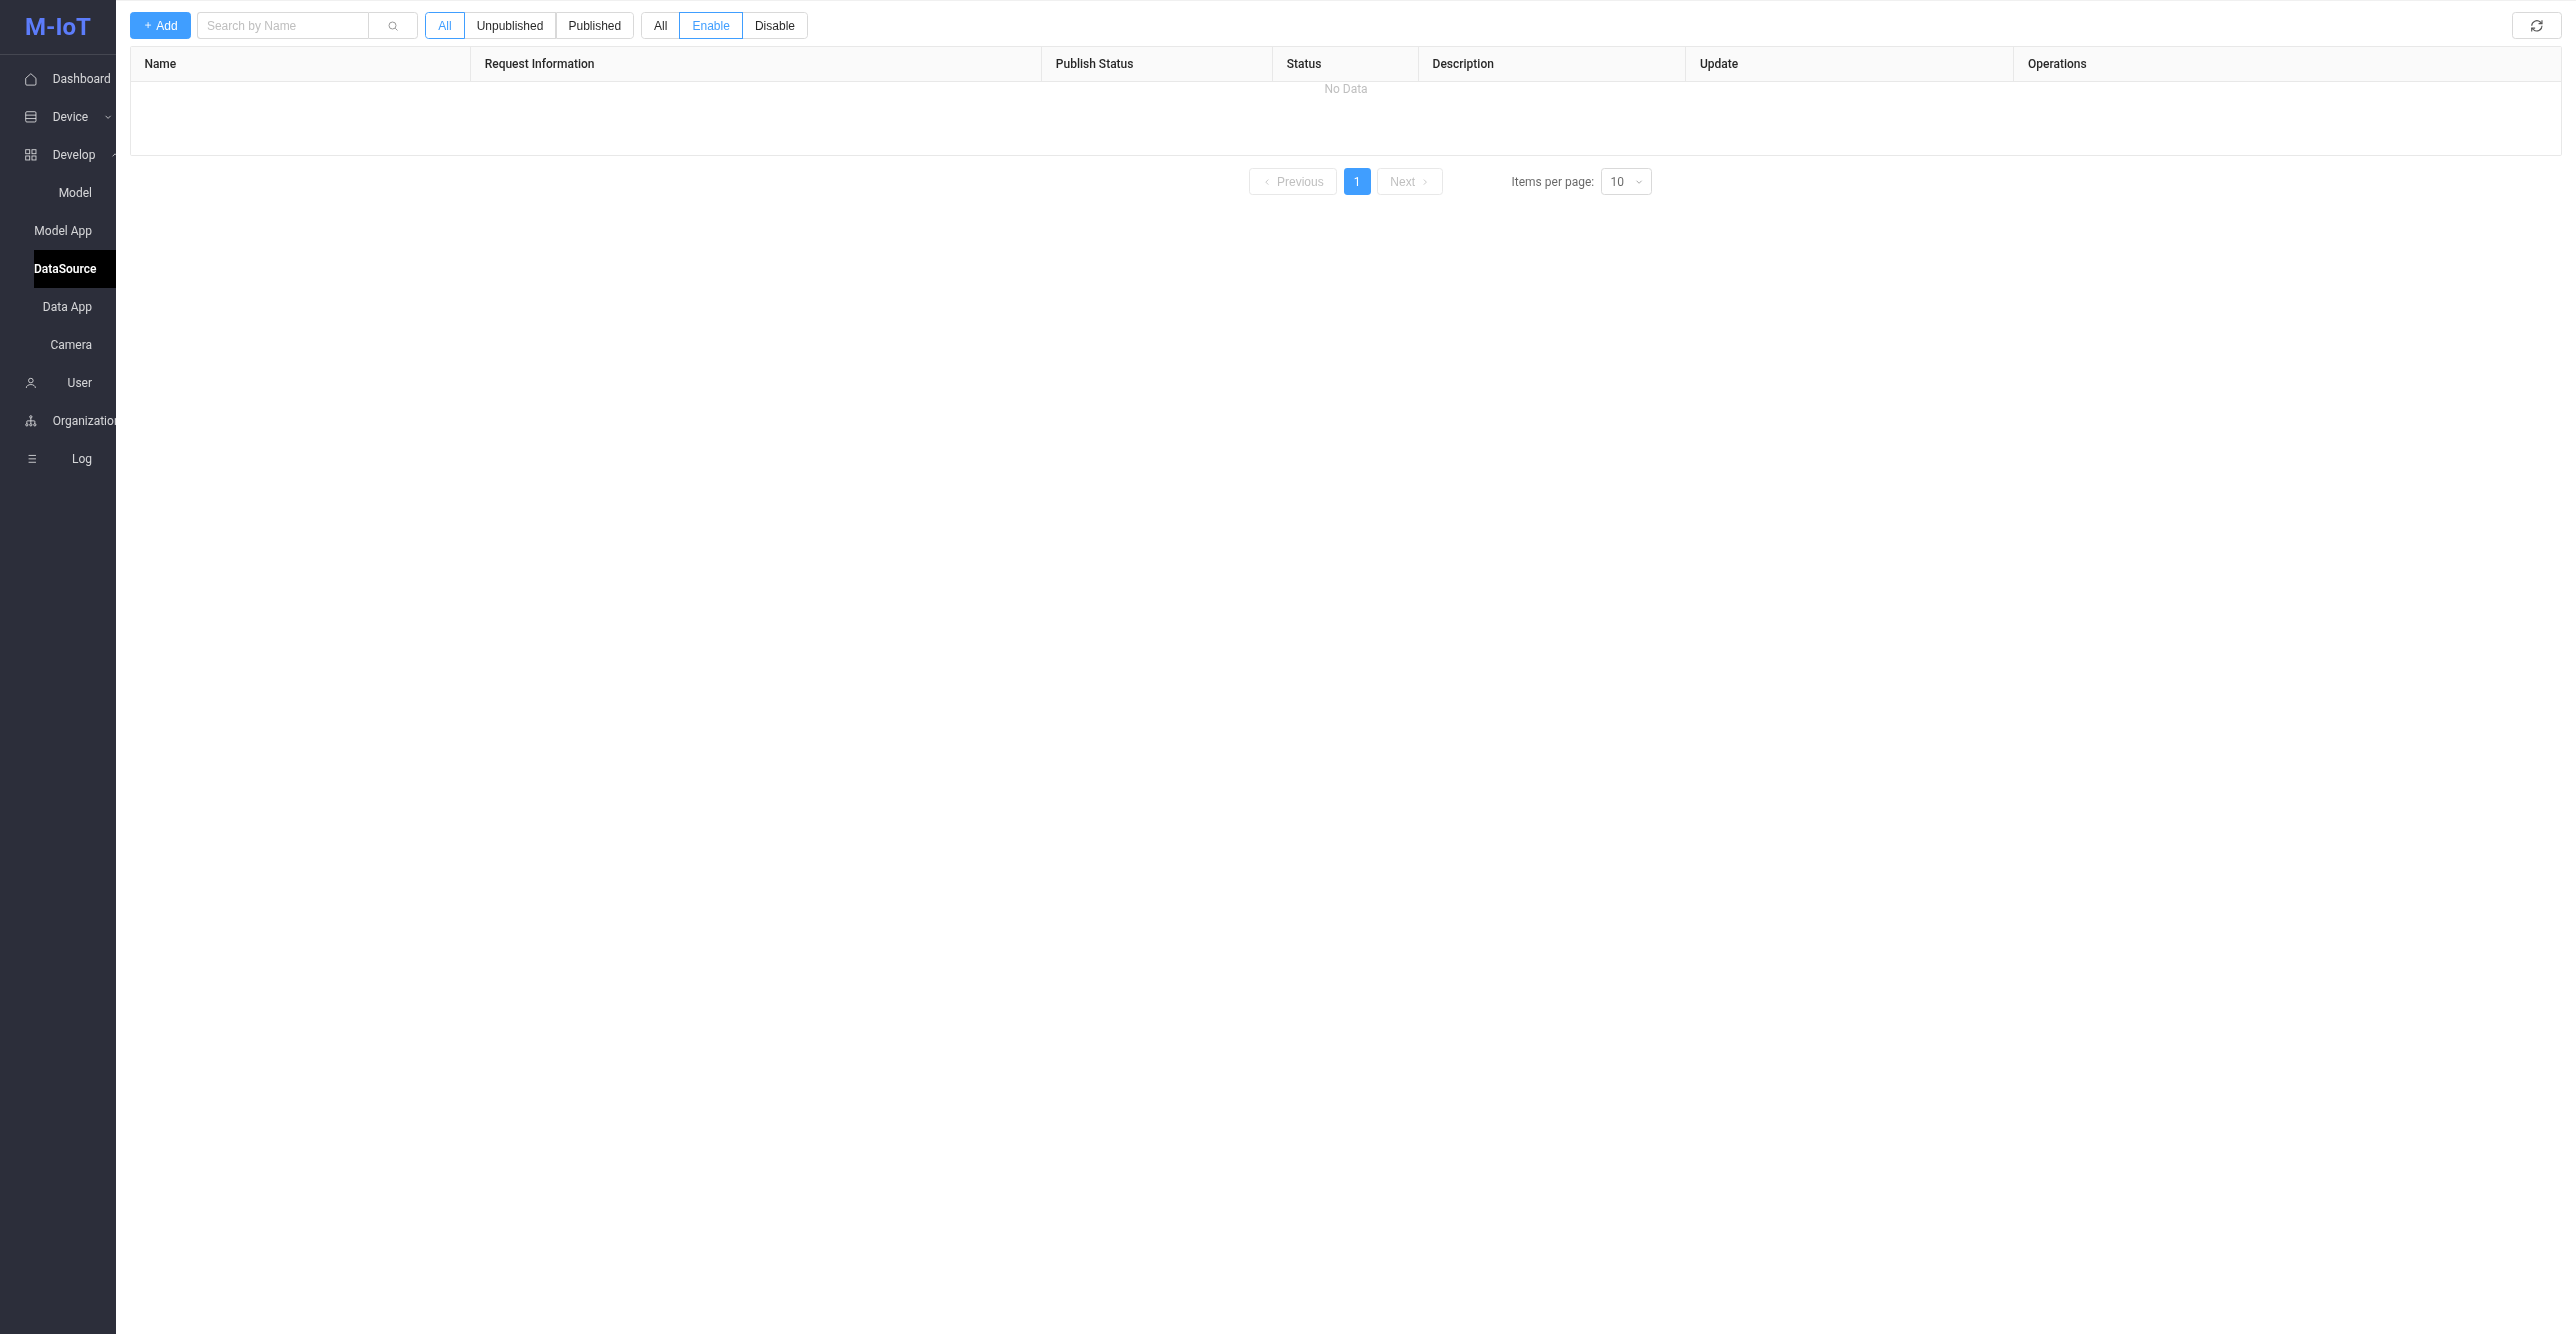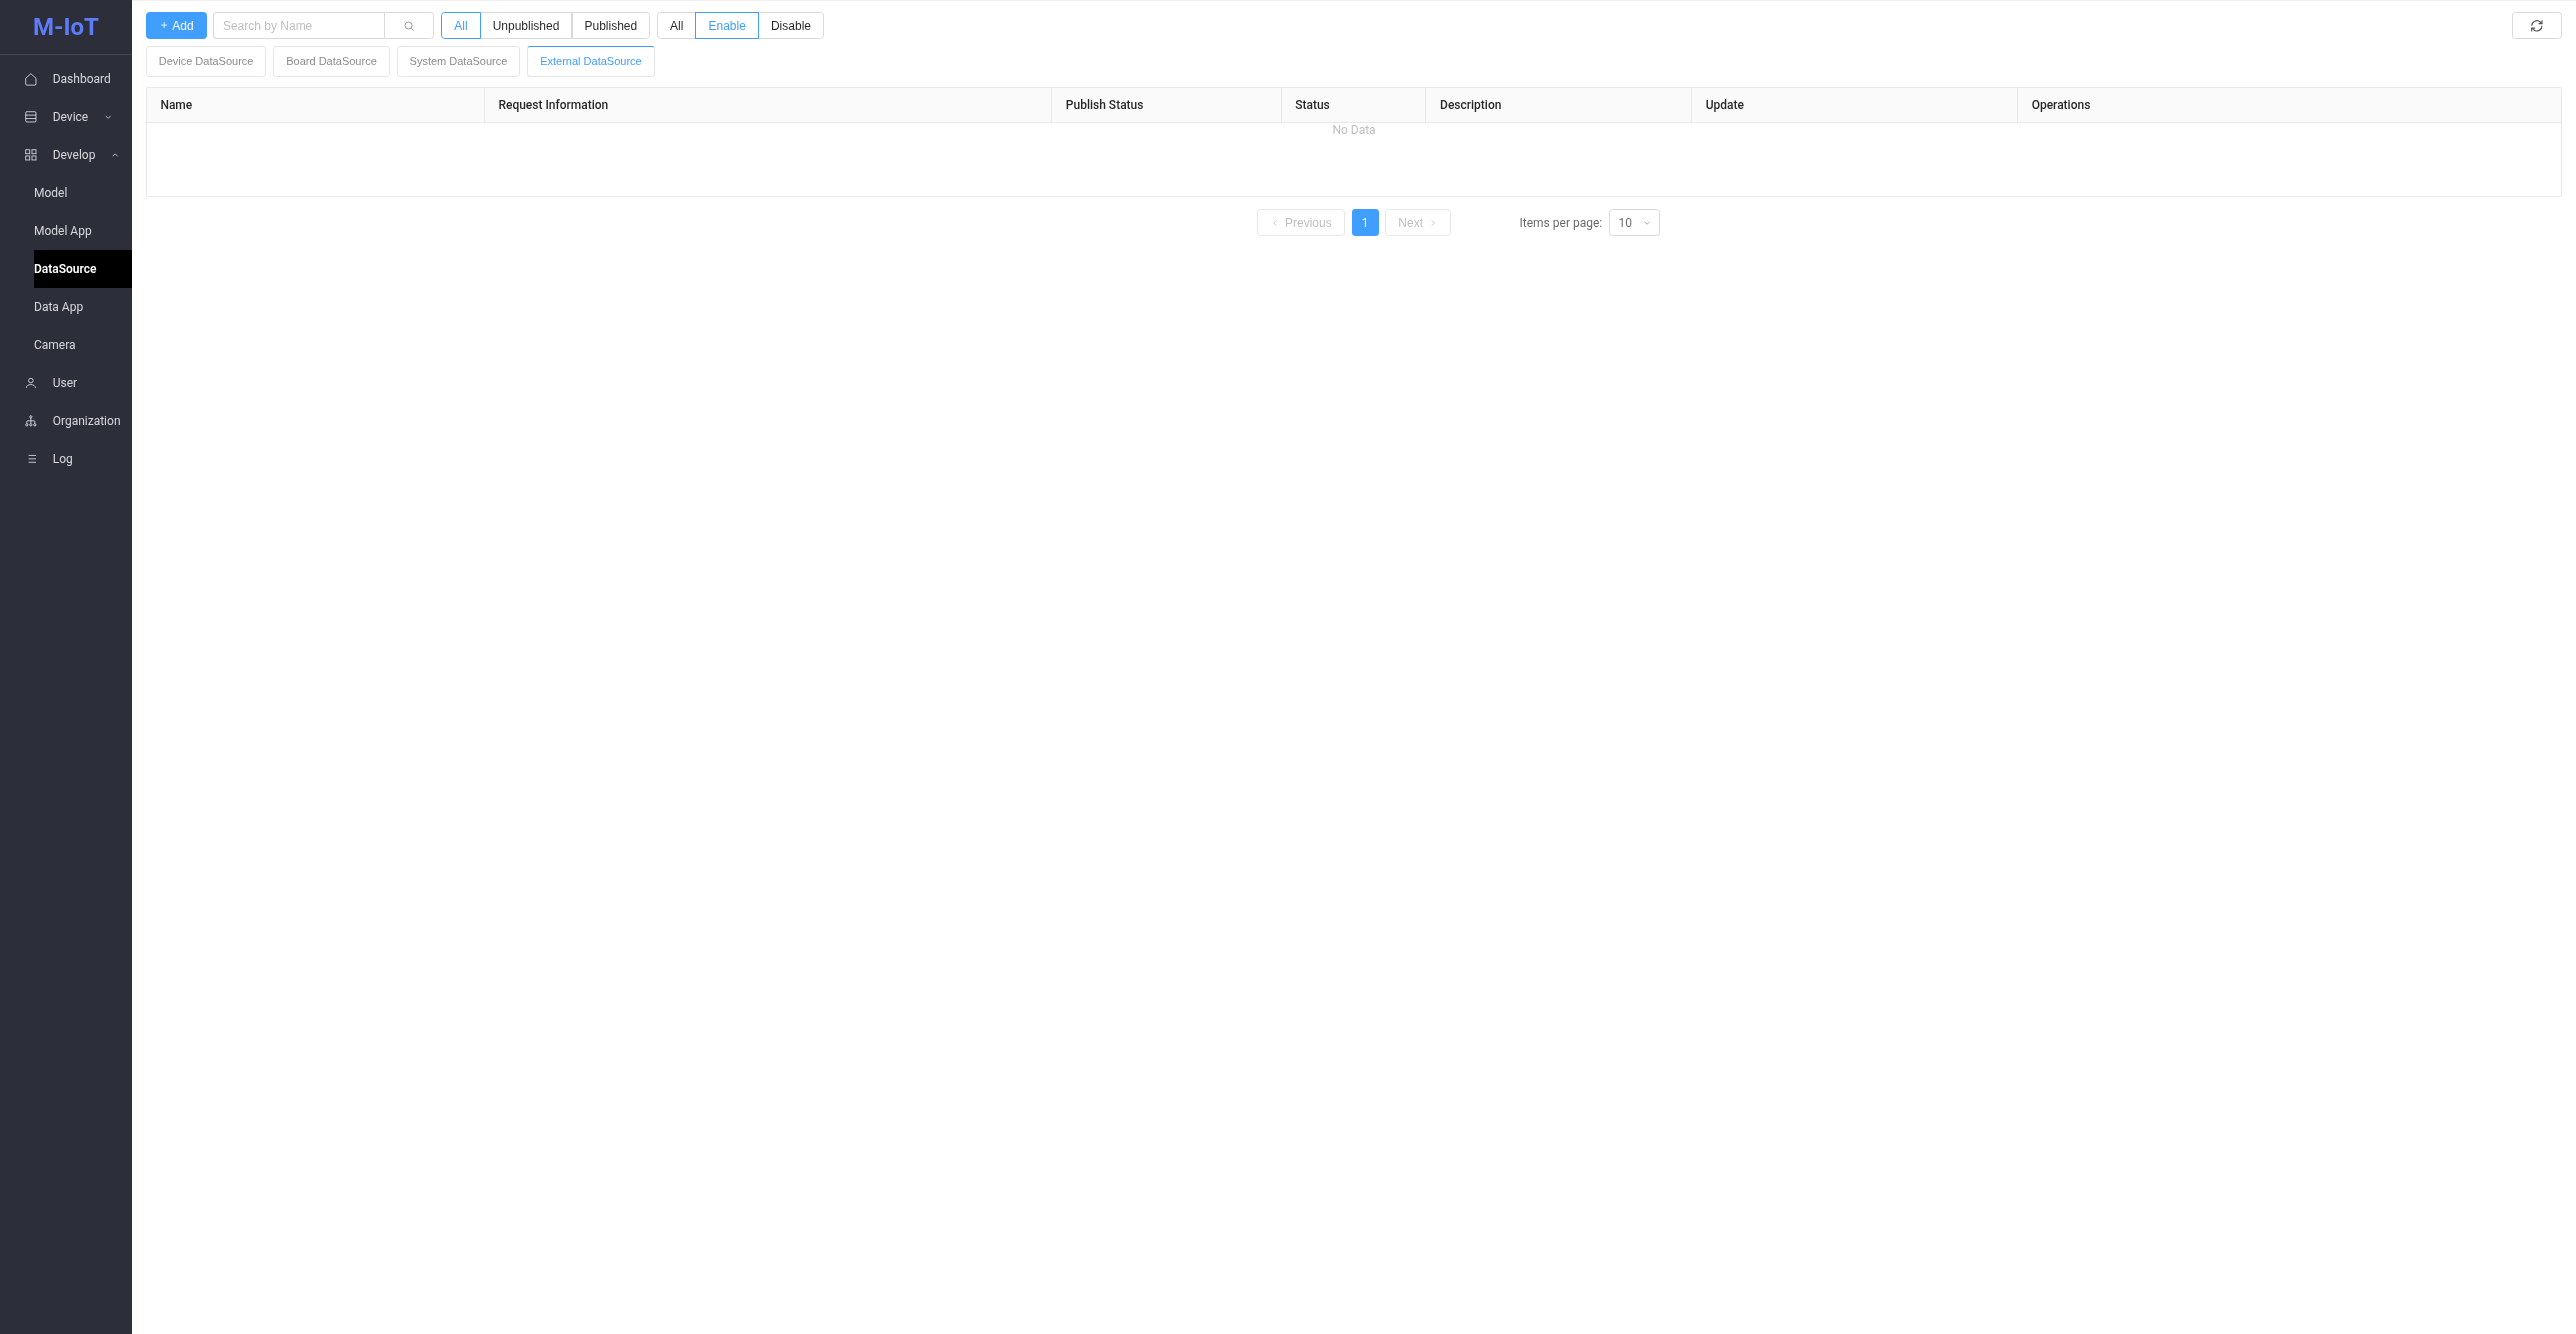--- a/index.html
+++ b/index.html
@@ -11,27 +11,28 @@
       font-family: -apple-system, BlinkMacSystemFont, "Segoe UI", Roboto, "Helvetica Neue", Arial, sans-serif;
       font-size: 12px;
       color: rgba(0,0,0,0.85);
       background: #fff;
       display: flex;
       height: 100vh;
       overflow: hidden;
     }
     
     .sidebar {
-      width: 132px;
+      width: 116px;
       background: #2c2e3a;
       color: rgba(255,255,255,0.85);
       display: flex;
       flex-direction: column;
       flex-shrink: 0;
       height: 100%;
+      text-align: right;
     }
     .logo-area {
       height: 55px;
       display: flex;
       align-items: center;
       justify-content: center;
       border-bottom: 0.9px solid rgba(255,255,255,0.12);
     }
     .logo-text {
       font-size: 24px;
@@ -468,26 +469,20 @@
         <svg width="13.7" height="13.7" viewBox="0 0 24 24" fill="none" stroke="#555" stroke-width="2">
             <path d="M21 2v6h-6"></path>
             <path d="M3 12a9 9 0 0 1 15-6.7L21 8"></path>
             <path d="M3 22v-6h6"></path>
             <path d="M21 12a9 9 0 0 1-15 6.7L3 16"></path>
           </svg>
       </span>
     </button>
   </div>
 
-  <div class="tabs">
-    <button class="tab">Device DataSource</button>
-    <button class="tab">Board DataSource</button>
-    <button class="tab">System DataSource</button>
-    <button class="tab active">External DataSource</button>
-  </div>
 
   <div class="table-wrap">
     <div class="thead">
       <div class="th col-name">Name</div>
       <div class="th col-req">Request Information</div>
       <div class="th col-pub">Publish Status</div>
       <div class="th col-status">Status</div>
       <div class="th col-desc">Description</div>
       <div class="th col-update">Update</div>
       <div class="th col-ops">Operations</div>

